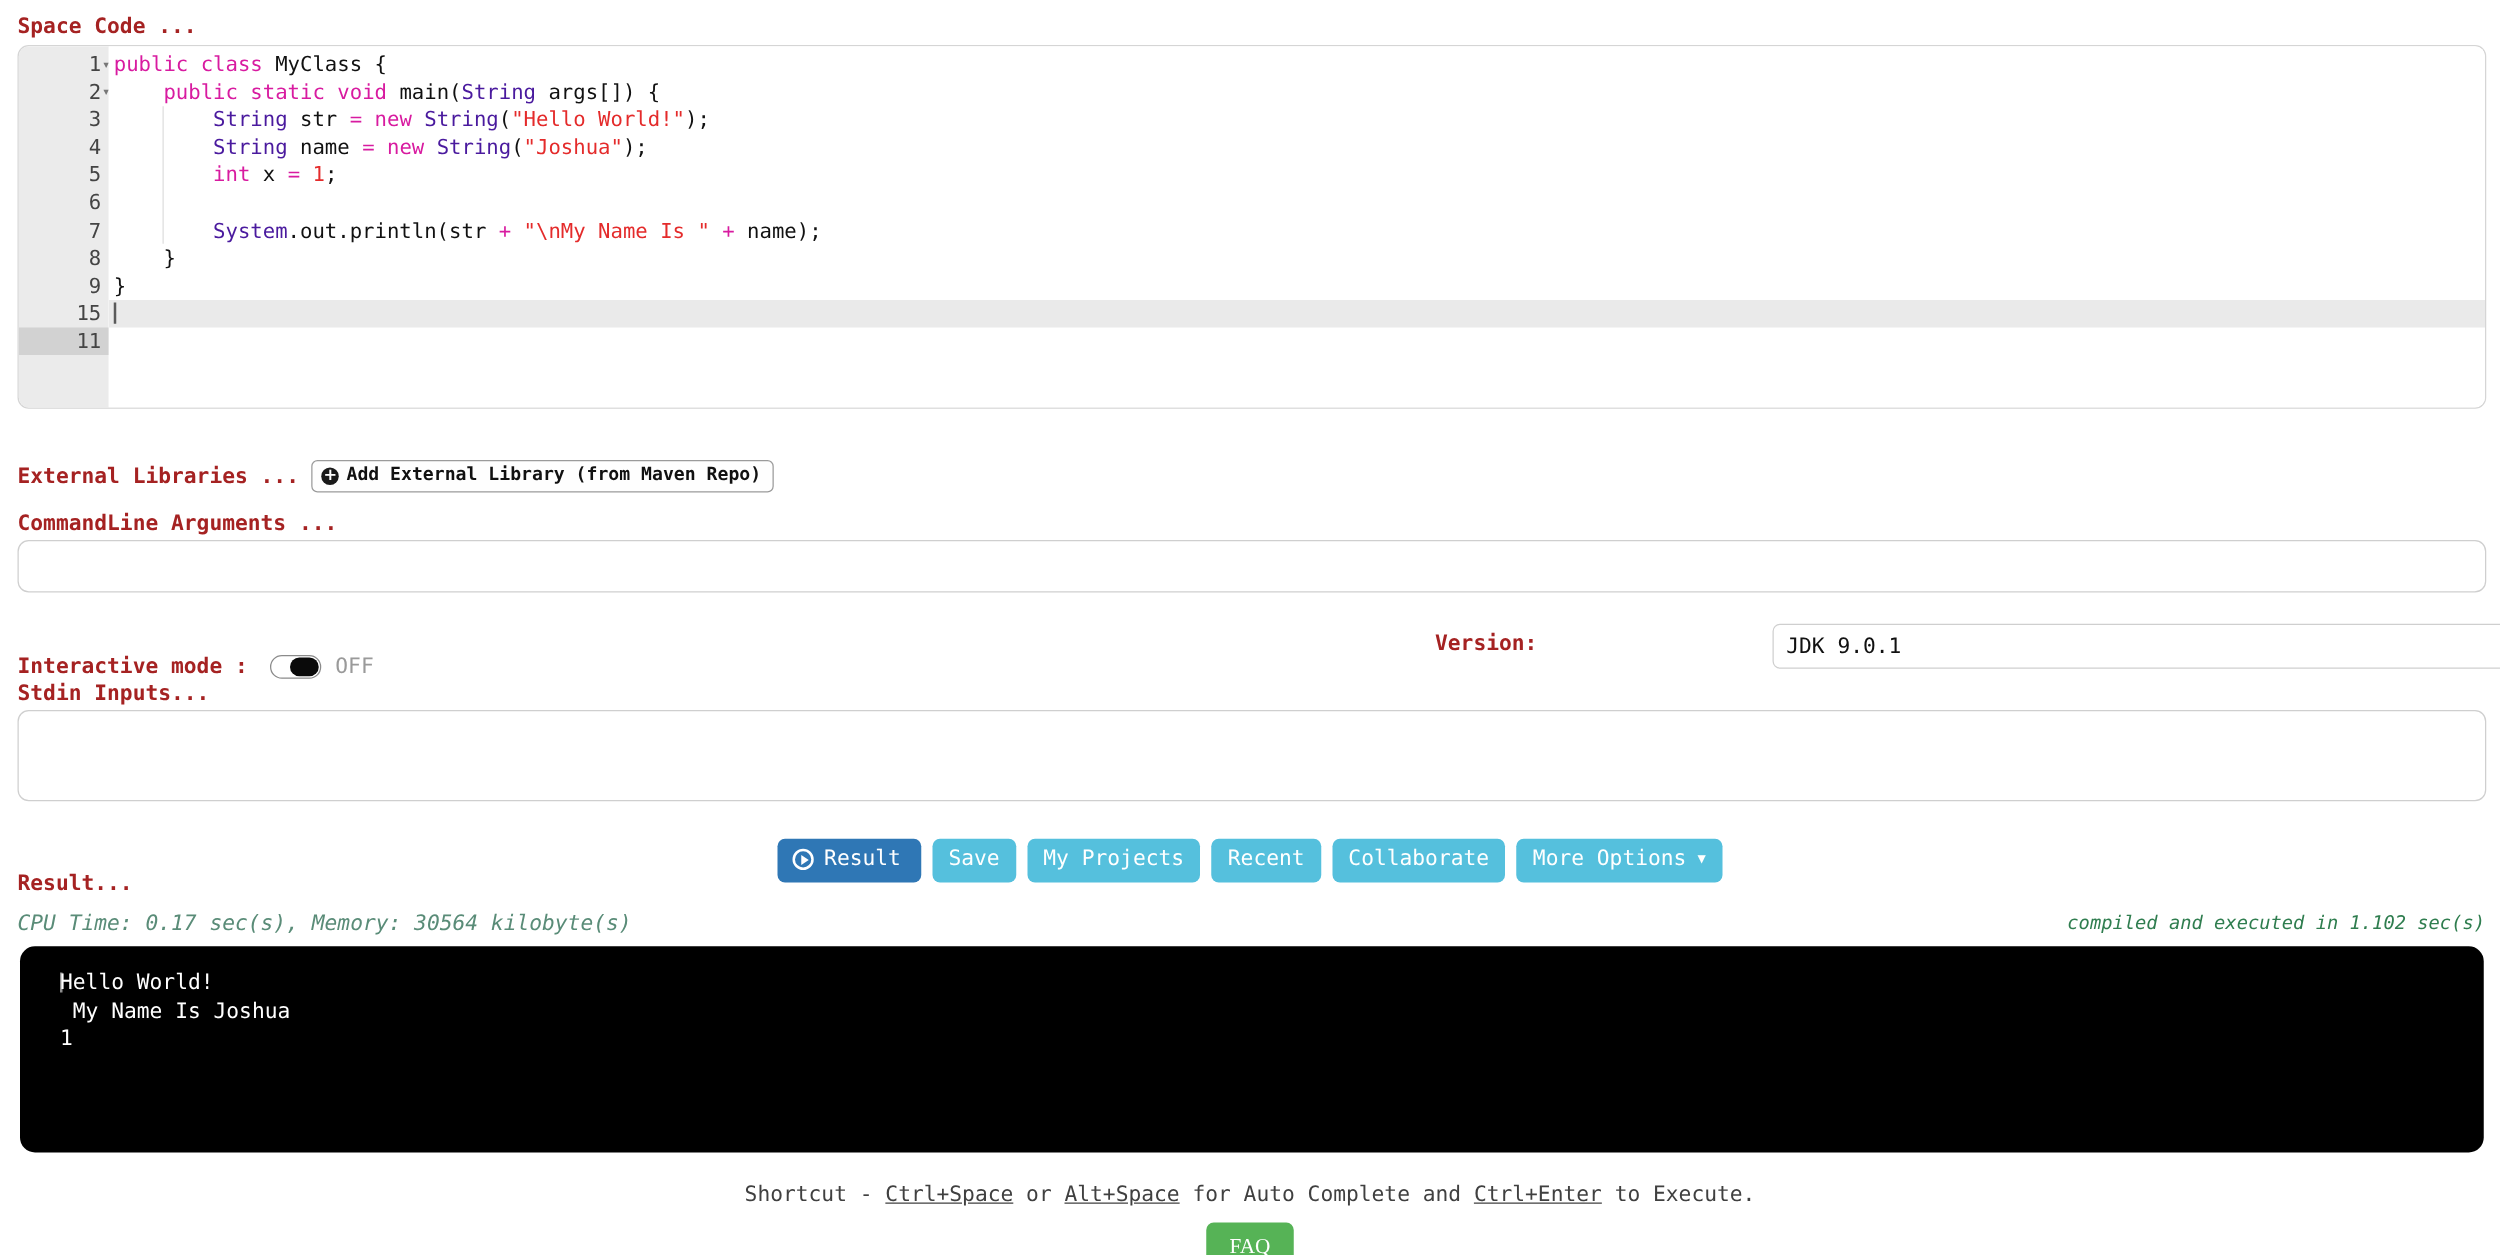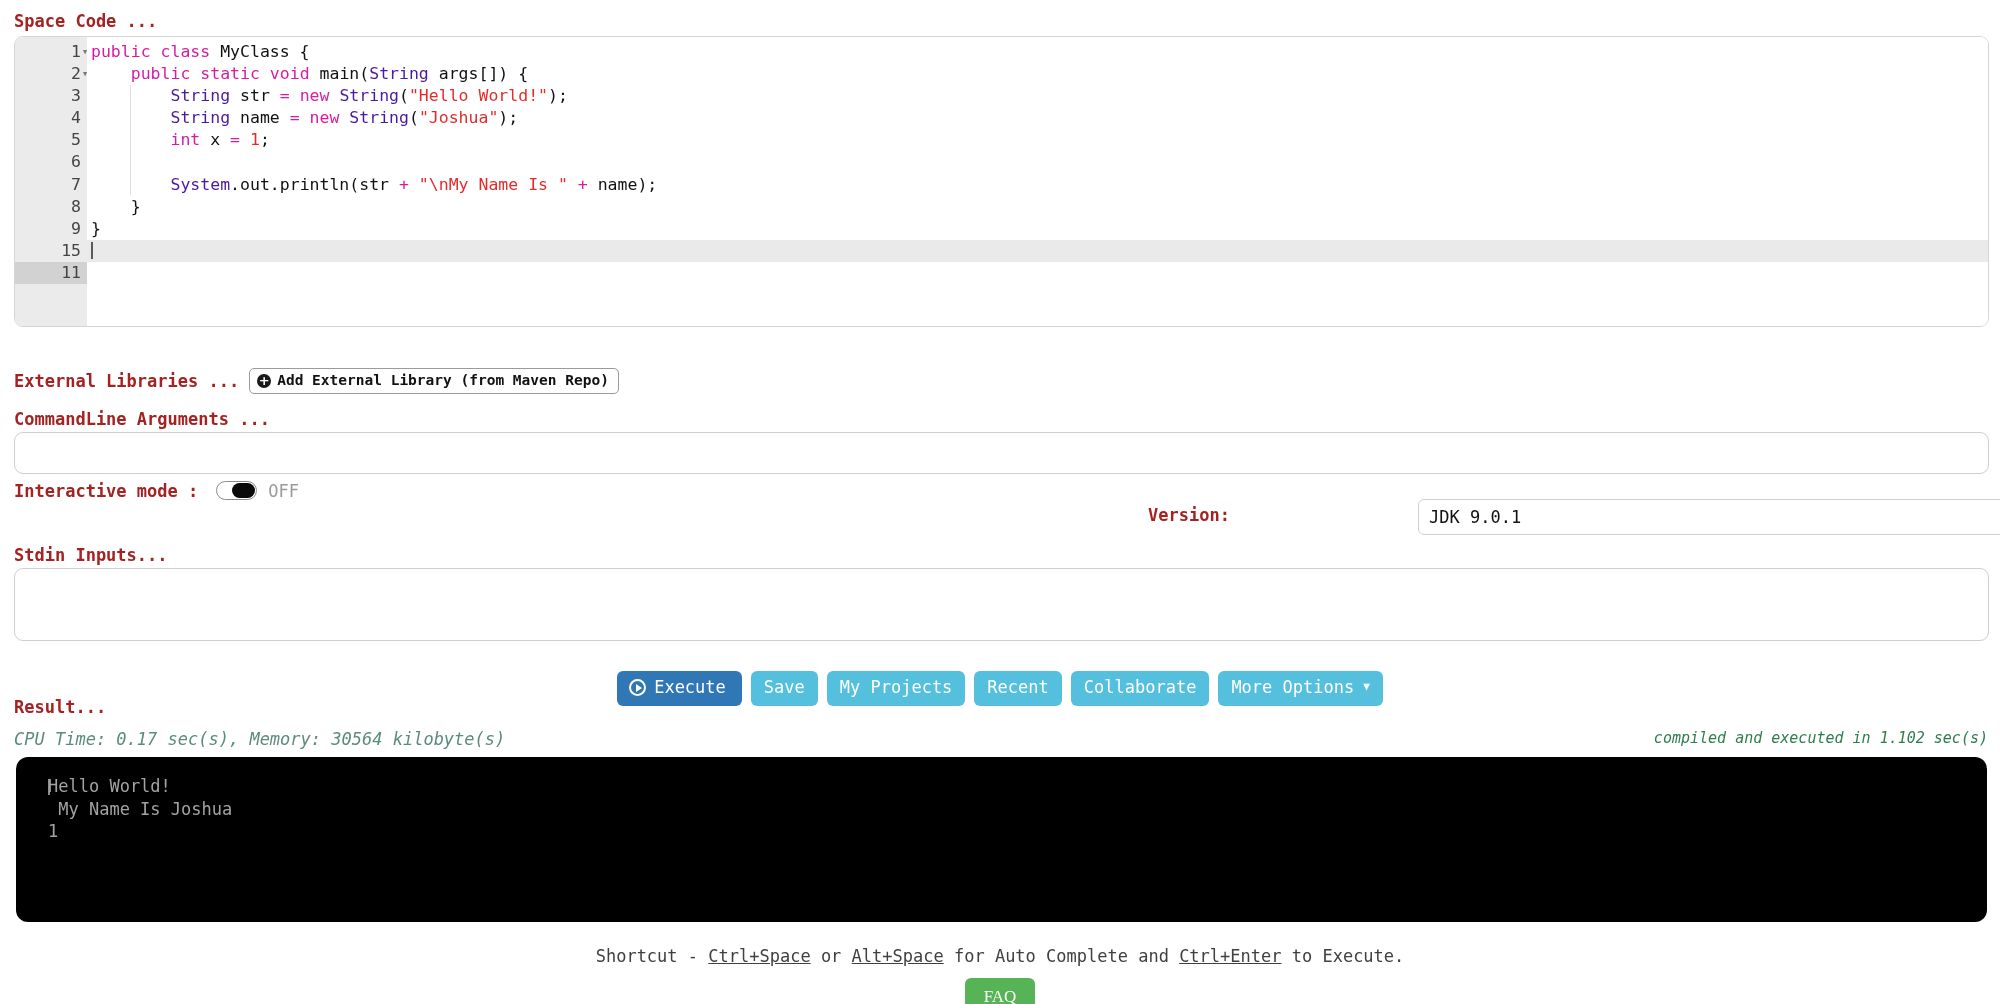--- a/index.html
+++ b/index.html
@@ -148,21 +148,21 @@
     box-sizing: border-box;
     border: 1px solid #cfcfcf;
     border-radius: 9px;
     background: #fff;
     font-size: 16px;
     padding: 0 10px;
     font-family: "DejaVu Sans Mono", "Liberation Mono", monospace;
     outline: none;
   }
 
-  .row-interactive { position: absolute; left: 14px; top: 481px; display: flex; }
+  .row-interactive { position: absolute; left: 14px; top: 523px; display: flex; align-items: center; }
   .toggle {
     margin-left: 18px;
     width: 41px; height: 19px;
     border-radius: 10px;
     border: 1px solid #8b8b8b;
     background: #ffffff;
     position: relative;
     cursor: pointer;
     box-sizing: border-box;
   }
@@ -281,21 +281,21 @@
     position: absolute;
     left: 16px; top: 757px;
     width: 1971px; height: 165px;
     background: #000000;
     border-radius: 12px;
     box-sizing: border-box;
     padding: 18px 0 0 32px;
     overflow: hidden;
   }
   .console-line {
-    color: #a3a3a3;
+    color: #ffffff;
     font-size: 17px;
     line-height: 22.5px;
     white-space: pre;
     font-family: "DejaVu Sans Mono", "Liberation Mono", monospace;
   }
   .console-caret {
     display: inline-block;
     width: 2px; height: 16px;
     background: #8d8d8d;
     vertical-align: -3px;
@@ -397,21 +397,21 @@
   </div>
 
   <div class="section-label lbl-stdin">Stdin Inputs...</div>
   <textarea class="stdin-area" placeholder="" style=""></textarea>
 
   <div class="action-row">
     <button class="btn btn-execute">
       <span class="play-ic">
           <i></i>
         </span>
-      <span>Execute</span>
+      <span>Result</span>
     </button>
     <button class="btn btn-light">
       <span>Save</span>
     </button>
     <button class="btn btn-light">
       <span>My Projects</span>
     </button>
     <button class="btn btn-light">
       <span>Recent</span>
     </button>

